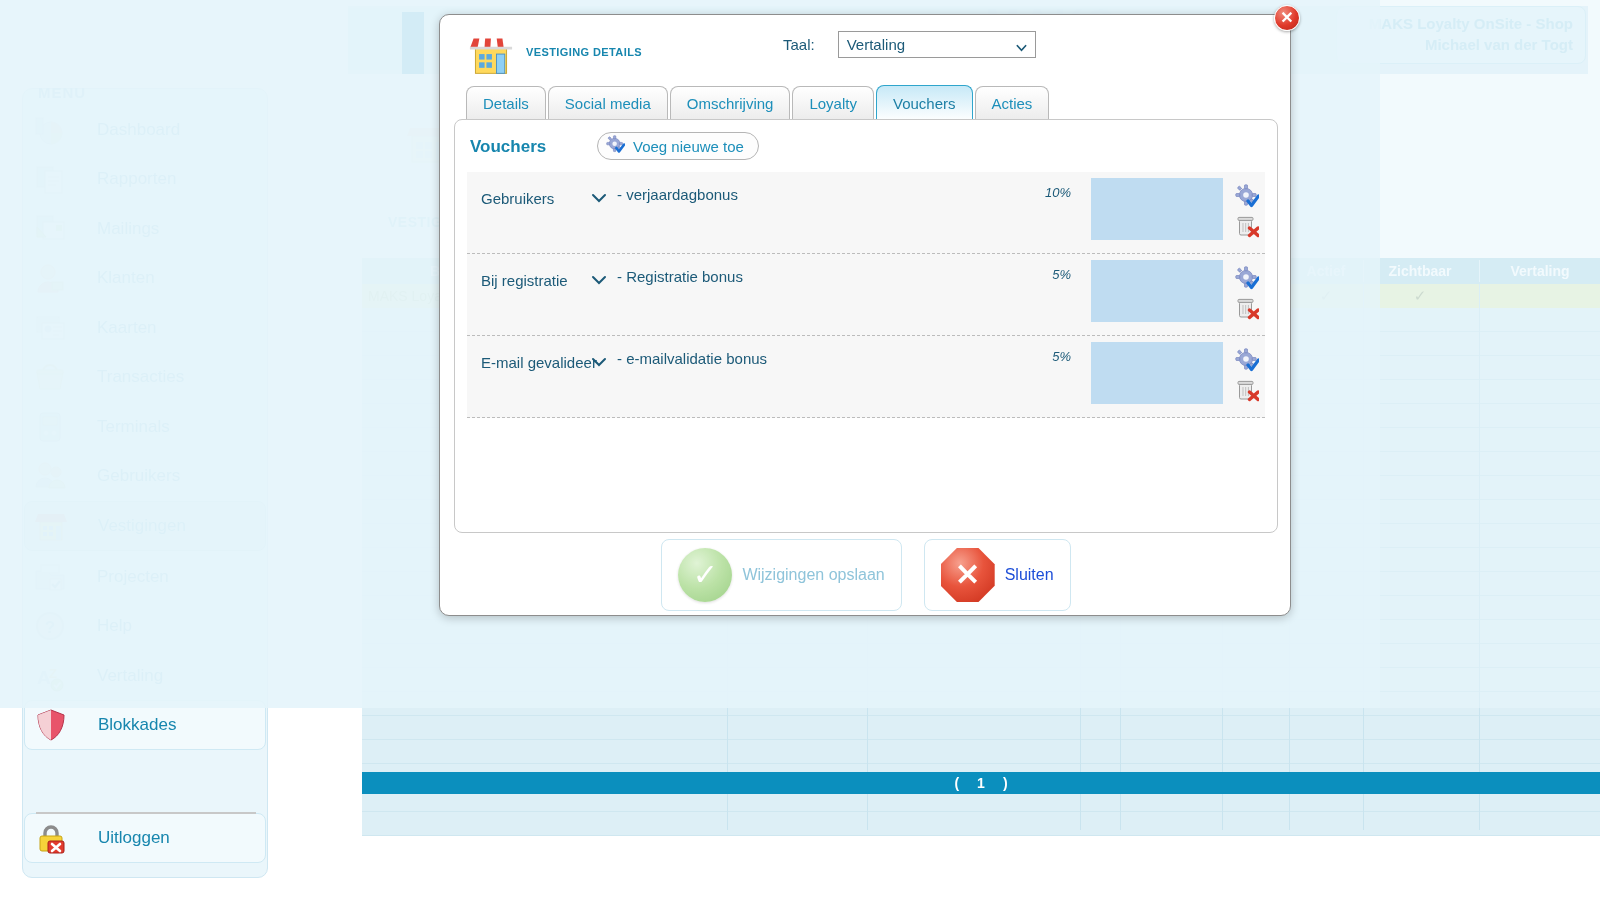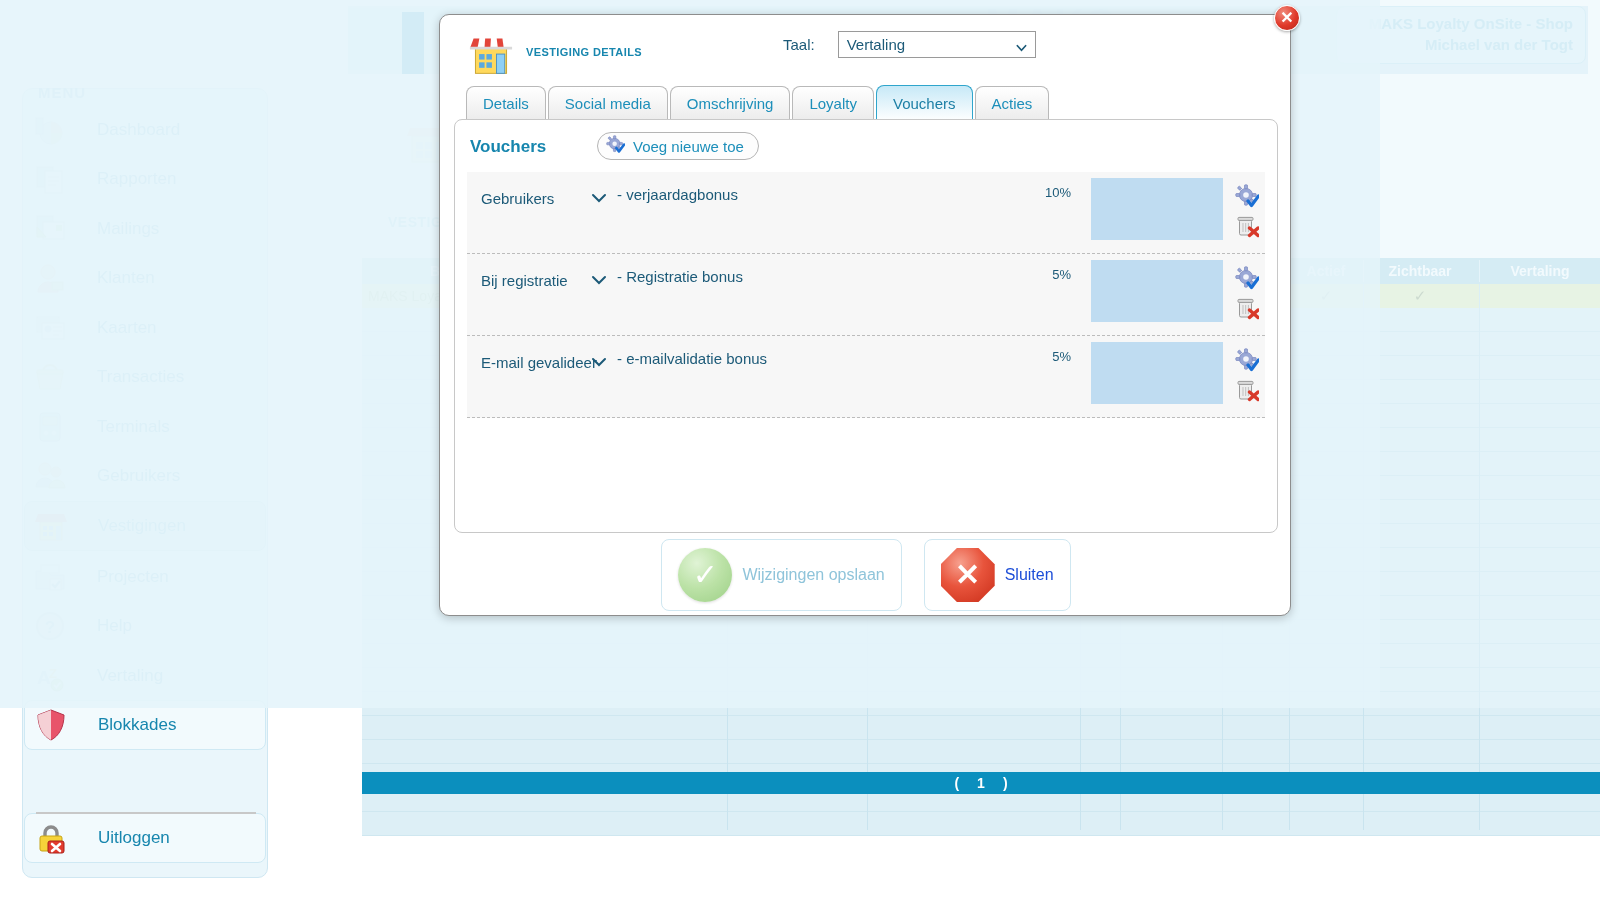--- a/index.html
+++ b/index.html
@@ -243,21 +243,21 @@
     overflow: hidden; white-space: nowrap;
     cursor: pointer;
   }
   .v-chev { position: absolute; left: 124px; top: 18px; width: 16px; height: 16px; cursor: pointer; }
   .v-name {
     position: absolute; left: 150px; top: 14px;
     font-size: 15px; color: #1c5a78;
   }
   .v-pct {
     position: absolute; right: 194px; top: 13px;
-    font-size: 13px; color: #1c5a78; text-align: right;
+    font-size: 13px; color: #1c5a78; text-align: right; font-style: italic;
   }
   .v-img {
     position: absolute; right: 42px; top: 6px;
     width: 132px; height: 62px;
     background: #bfdcf1;
   }
   .v-act-gear { position: absolute; right: 6px; top: 12px; width: 24px; height: 24px; cursor: pointer; }
   .v-act-trash { position: absolute; right: 6px; top: 42px; width: 24px; height: 24px; cursor: pointer; }
 
   

